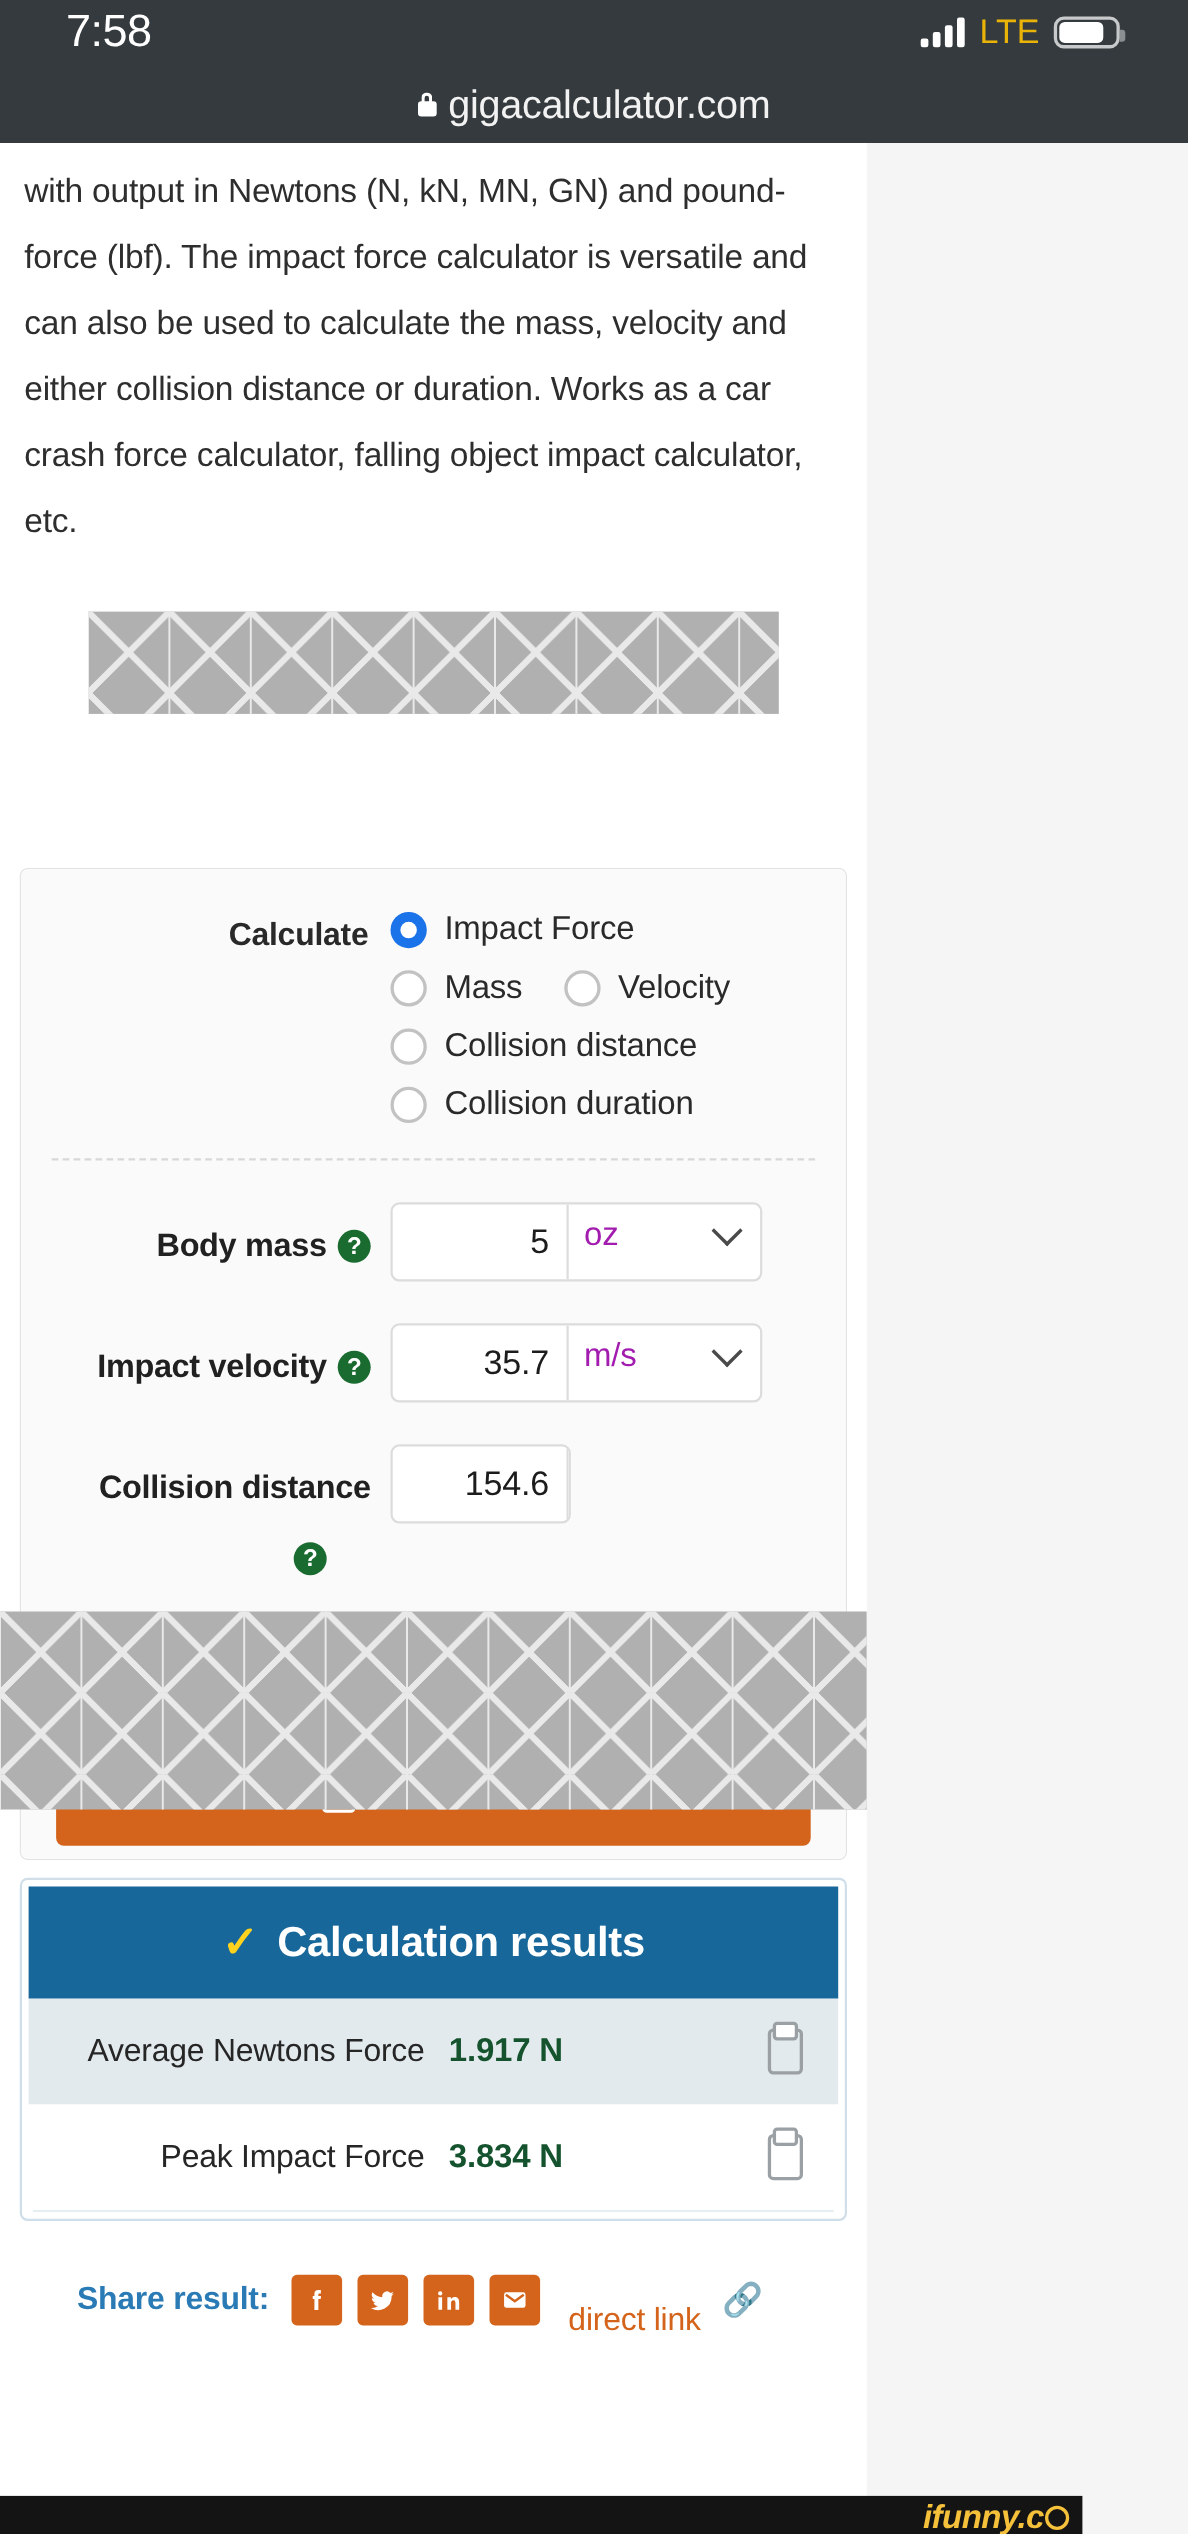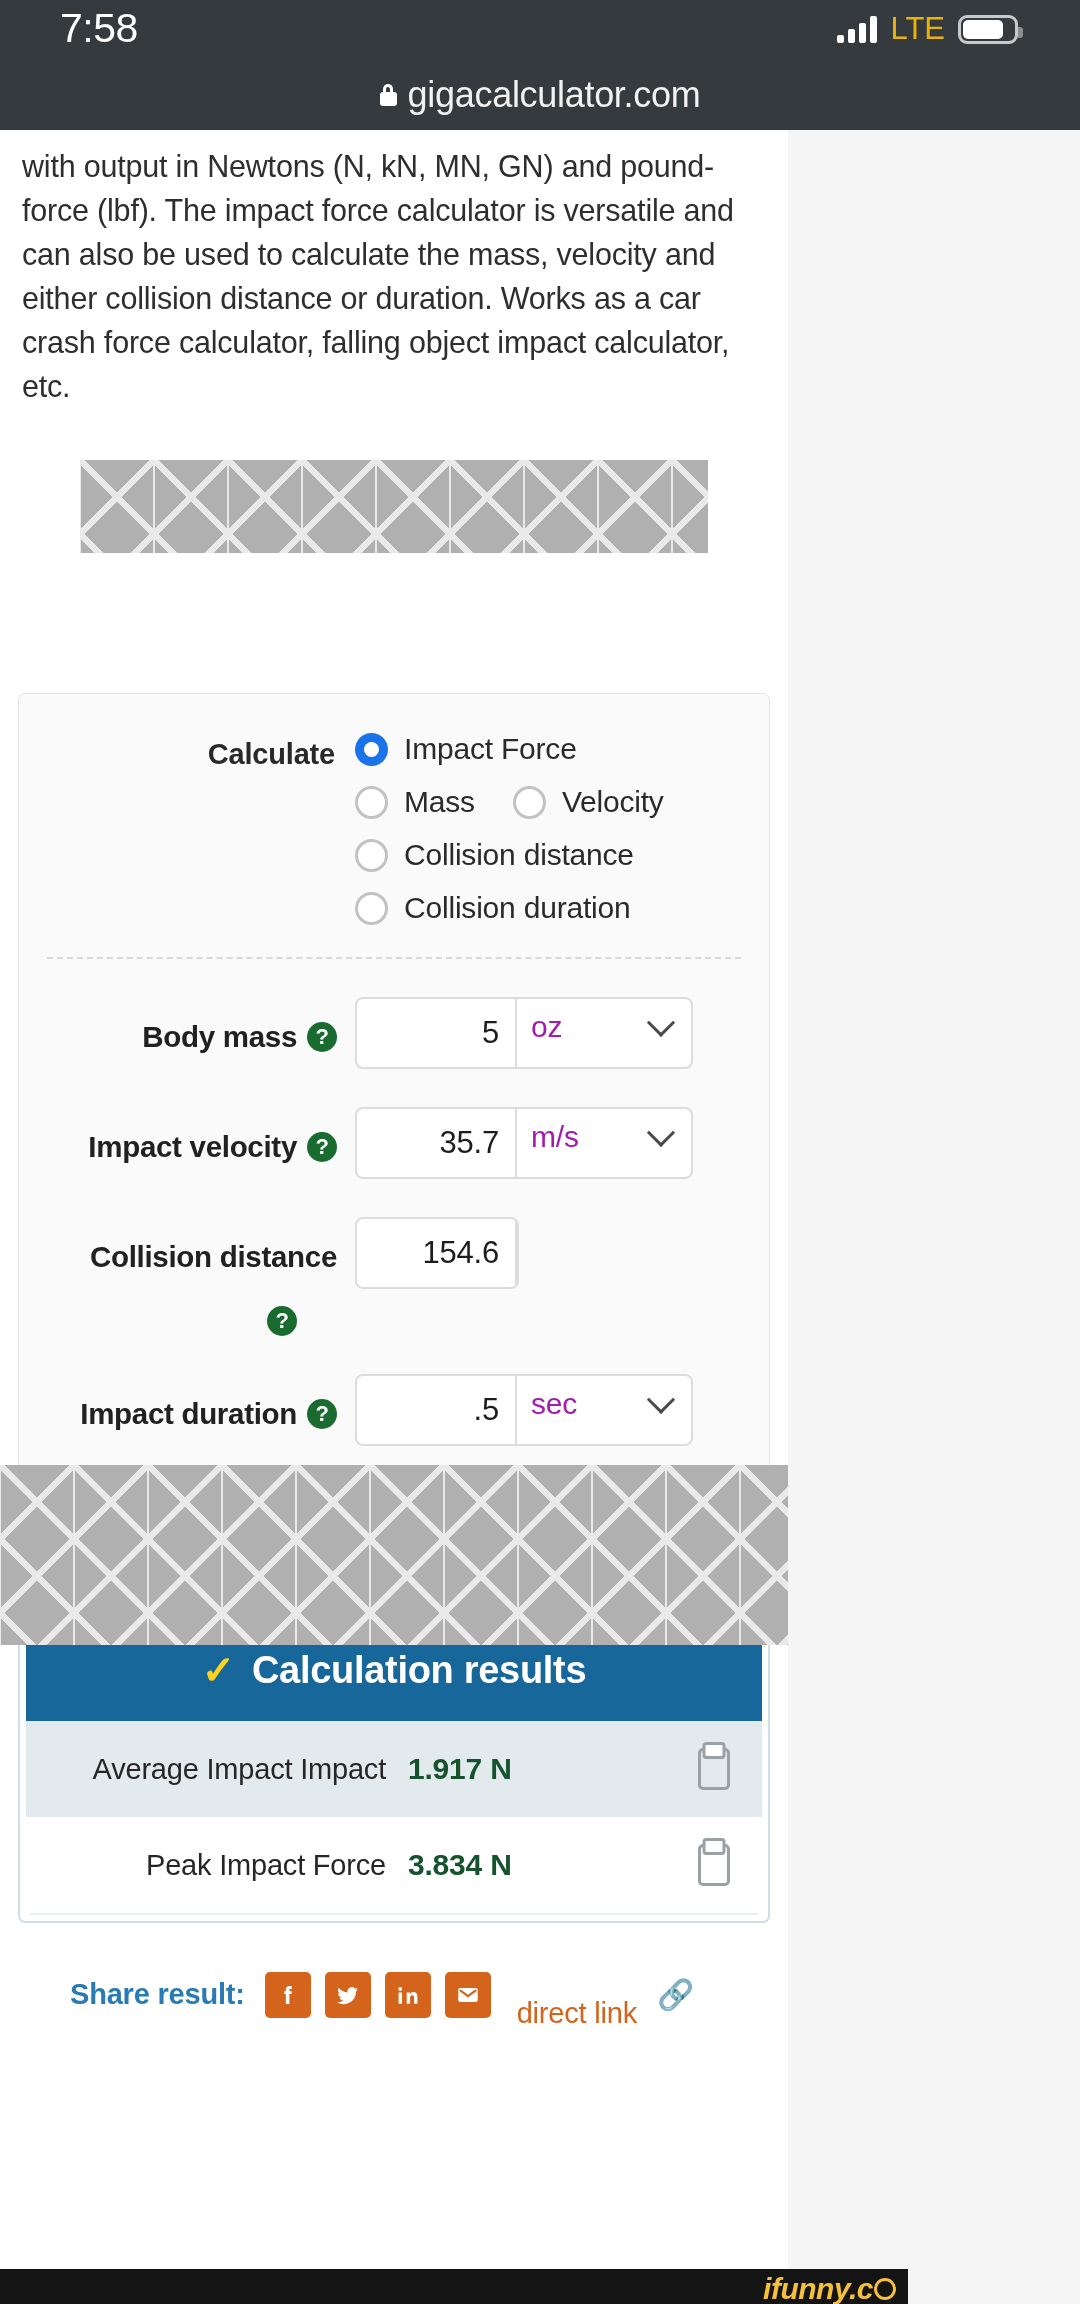--- a/index.html
+++ b/index.html
@@ -103,21 +103,21 @@
   .rightgutter {
     position: absolute; top: 130px; left: 788px;
     width: 292px; height: 2174px;
     background: #f5f5f5;
   }
 
   .intro {
     padding: 14px 22px 0 22px;
     color: #2e2e2e;
     font-size: 30.5px;
-    line-height: 44px;
+    line-height: 60px;
     letter-spacing: -0.2px;
   }
 
   
   .placeholder-pattern {
     background-color: #b0b0b0;
     background-image:
       linear-gradient(135deg, transparent 47%, #e9e9e9 47%, #e9e9e9 53%, transparent 53%),
       linear-gradient(45deg,  transparent 47%, #e9e9e9 47%, #e9e9e9 53%, transparent 53%),
       linear-gradient(90deg,  transparent 48.6%, #e9e9e9 48.6%, #e9e9e9 51.4%, transparent 51.4%);
@@ -347,21 +347,21 @@
     position: absolute;
     left: 50%; transform: translateX(-50%);
     bottom: 18px;
     width: 390px; height: 14px;
     background: #0d0d0d; border-radius: 7px;
   }
 
   
   .bottombar {
     position: absolute; left: 0; bottom: 0;
-    width: 908px; height: 35px;
+    width: 984px; height: 35px;
     background: #141414;
   }
   .watermark {
     position: absolute; right: 12px; bottom: -2px;
     color: #f5c13b;
     font-size: 30px;
     font-weight: bold;
     font-style: italic;
     letter-spacing: -0.5px;
     display: flex; align-items: center;
@@ -515,21 +515,21 @@
         </div>
       </div>
     </div>
 
     <div class="results-card">
       <div class="results-header">
         <span class="check-icon">✓</span>
         <span>Calculation results</span>
       </div>
       <div class="result-row alt">
-        <div class="result-name">Average Impact Impact</div>
+        <div class="result-name">Average Newtons Force</div>
         <div class="result-value">1.917 N</div>
         <div class="copy-cell">
           <span class="clipboard"></span>
         </div>
       </div>
       <div class="result-row">
         <div class="result-name">Peak Impact Force</div>
         <div class="result-value">3.834 N</div>
         <div class="copy-cell">
           <span class="clipboard"></span>

